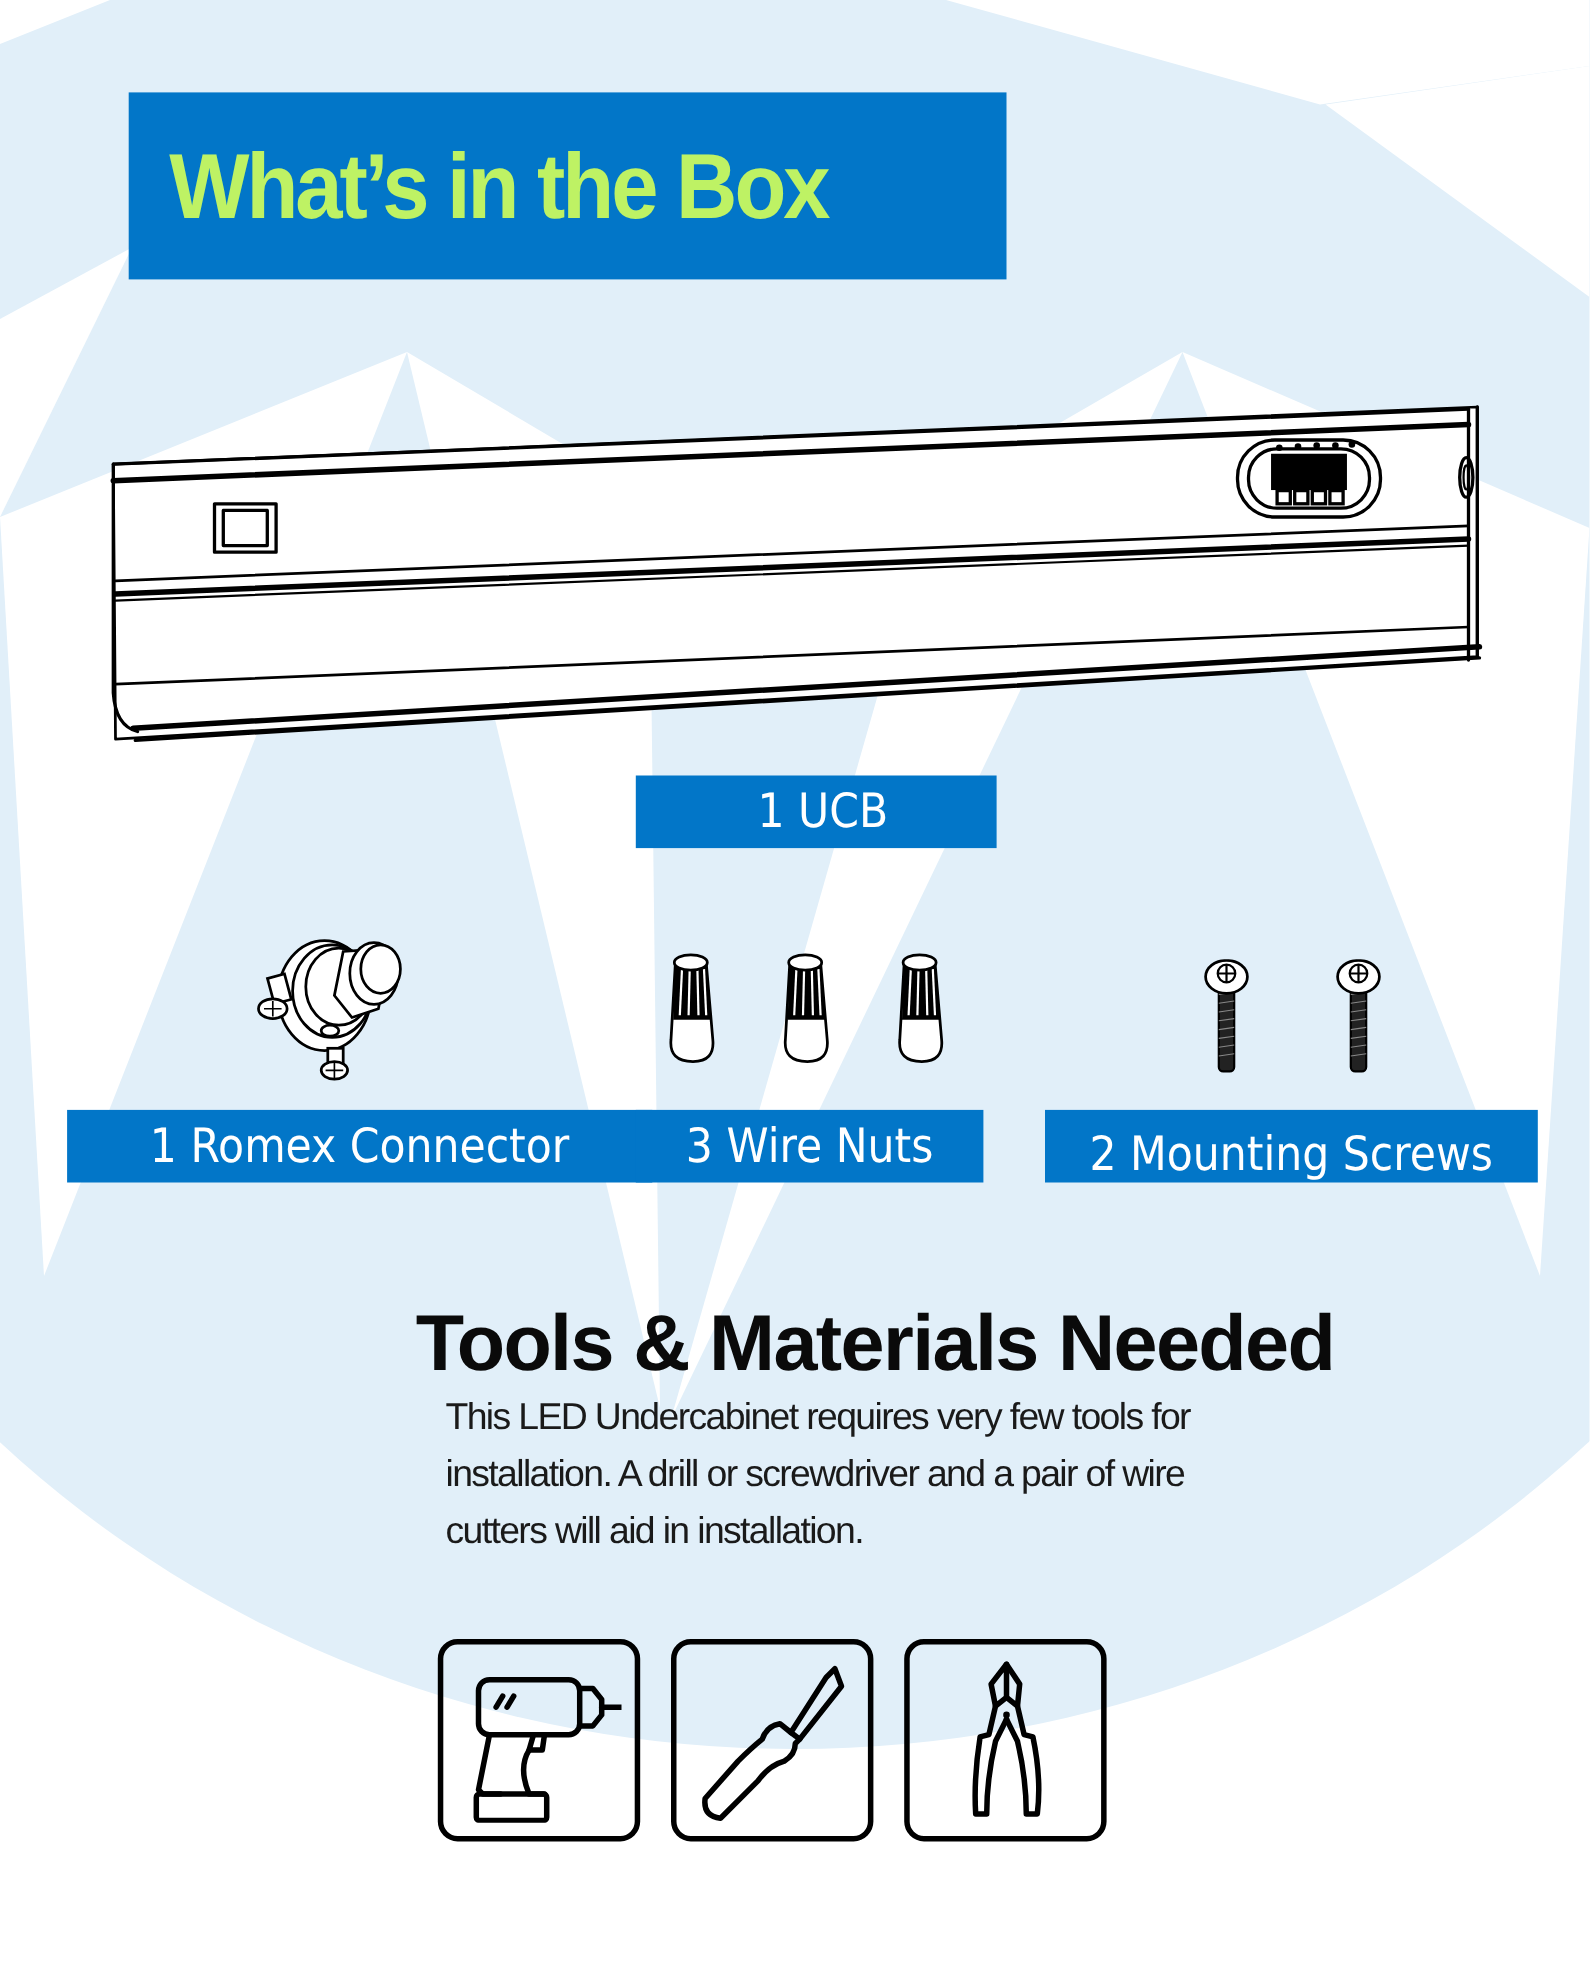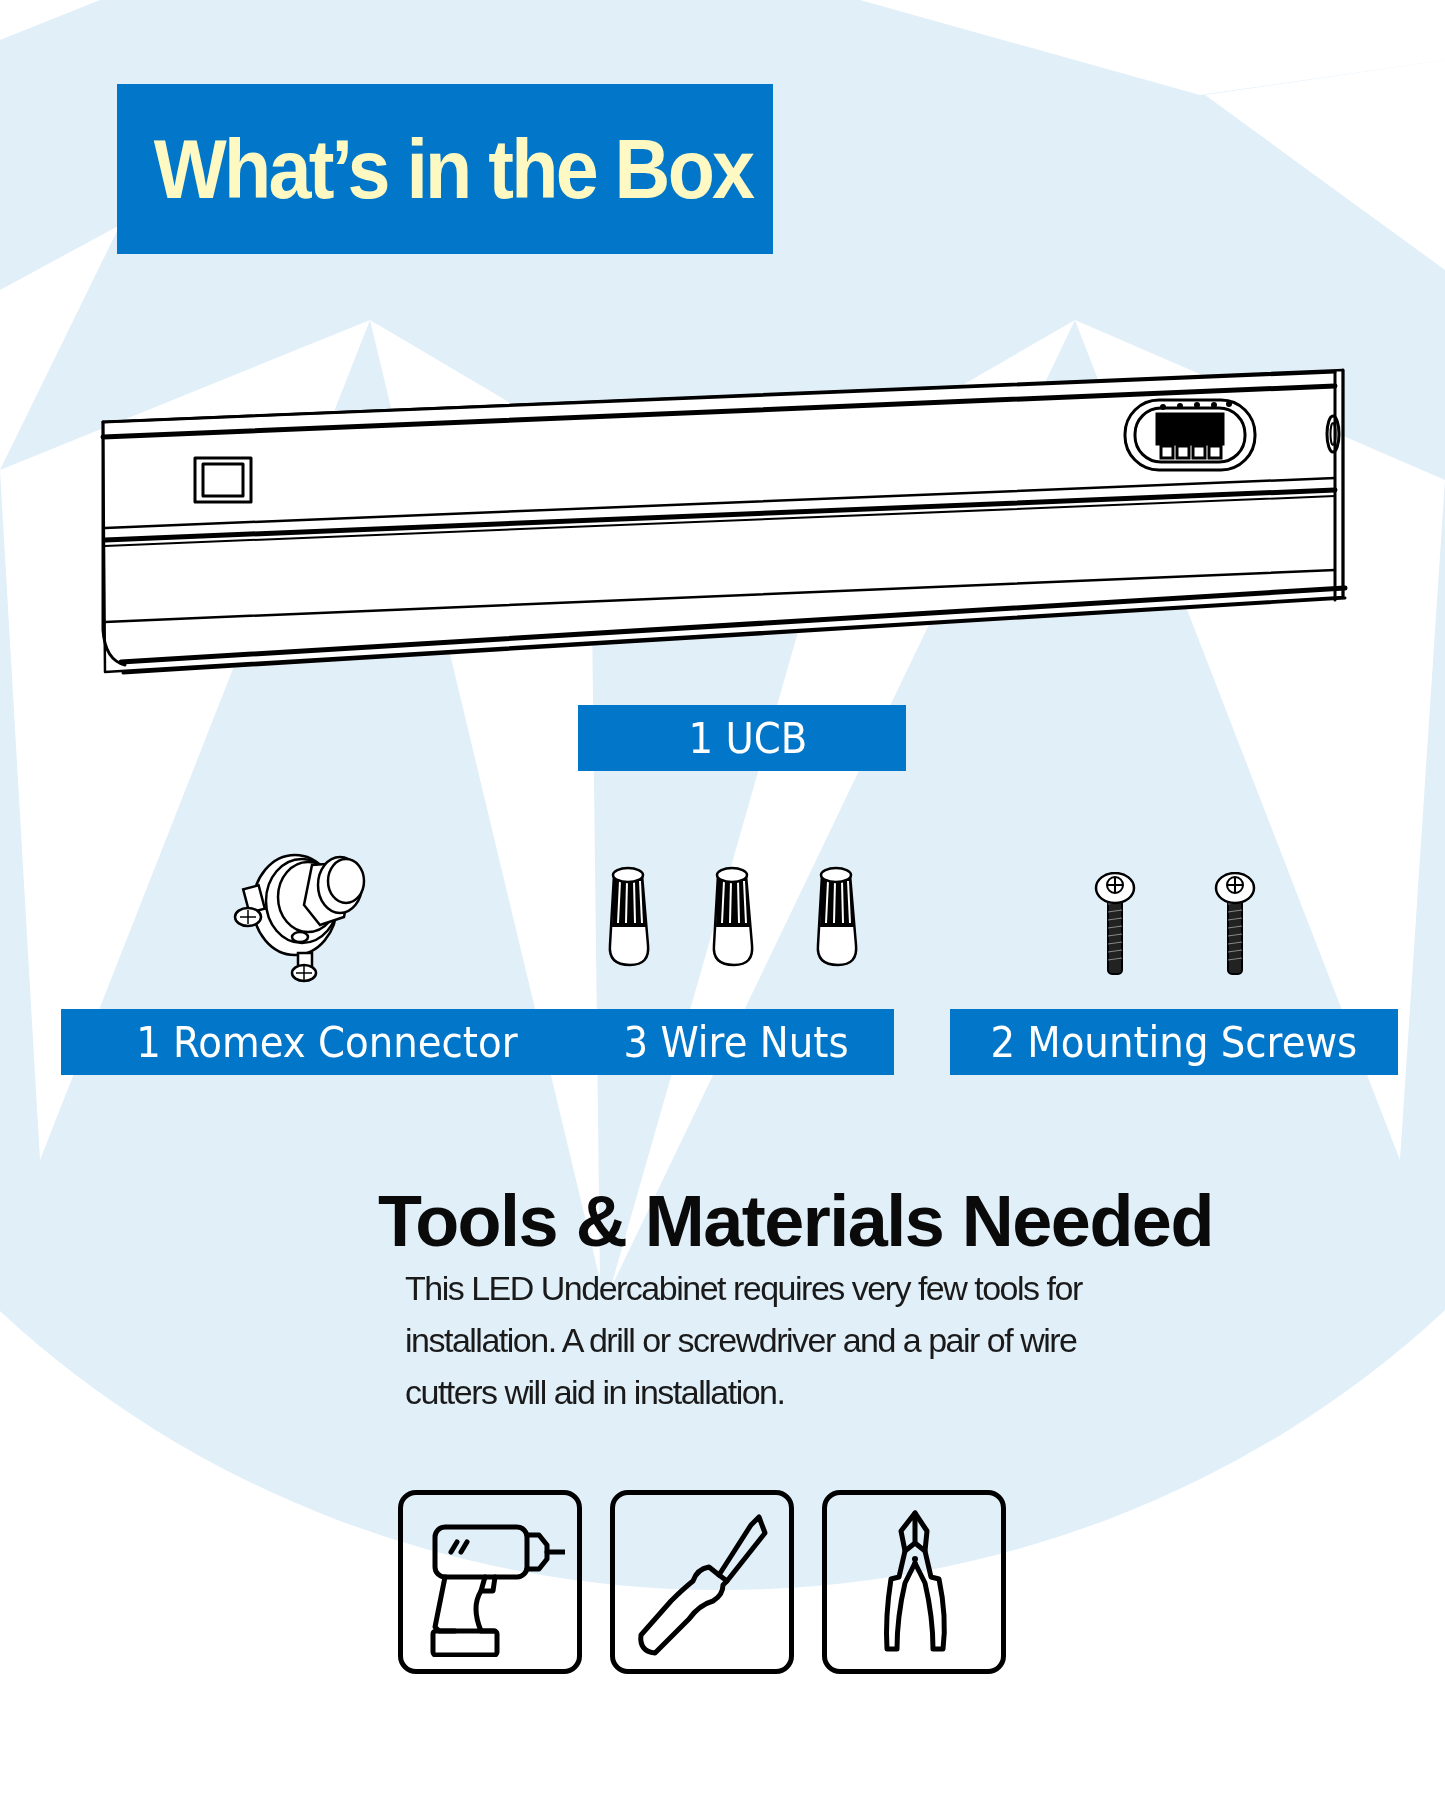--- a/index.html
+++ b/index.html
@@ -5,22 +5,22 @@
     html, body { margin: 0; padding: 0; }
     body {
       width: 1445px; height: 1806px; position: relative; overflow: hidden;
       background: #ffffff;
       font-family: "Liberation Sans", "DejaVu Sans", sans-serif;
     }
     .bg { position: absolute; left: 0; top: 0; width: 1445px; height: 1806px; z-index: 0; }
     .layer { position: absolute; z-index: 1; }
 
     .title-banner {
-      position: absolute; left: 117px; top: 84px; width: 656px; height: 170px;
-      background: #0276c8; color: #fef9c3;
+      position: absolute; left: 117px; top: 84px; width: 798px; height: 170px;
+      background: #0276c8; color: #bef264;
       display: flex; align-items: center;
     }
     .title-banner span {
       font-family: "Liberation Sans", sans-serif; font-weight: bold;
       font-size: 84px; letter-spacing: -3px; padding-left: 40px;
       transform: scaleX(0.92); transform-origin: left center; white-space: nowrap;
     }
 
     .label-box {
       position: absolute; height: 66px; background: #0276c8; color: #ffffff;
@@ -186,21 +186,21 @@
   </g>
   <use href="#screw" x="120"></use>
 </svg>
 
 <div class="label-box layer" style="left:61px; top:1009px; width:532px;">
   <span>1 Romex Connector</span>
 </div>
 <div class="label-box layer" style="left:578px; top:1009px; width:316px;">
   <span>3 Wire Nuts</span>
 </div>
-<div class="label-box layer" style="left:950px; top:1009px; width:448px;">
+<div class="label-box layer" style="left:950px; top:1009px; width:448px;align-items:flex-end;">
   <span>2 Mounting Screws</span>
 </div>
 
 <div class="tools-heading layer">Tools &amp; Materials Needed</div>
 <div class="tools-desc layer">This LED Undercabinet requires very few tools for installation. A drill or screwdriver and a pair of wire cutters will aid in installation.</div>
 
 <div class="tool-card layer" style="left:398px;">
   <svg viewBox="0 0 150 150" xmlns="http://www.w3.org/2000/svg">
     <g fill="none" stroke="#000" stroke-width="5" stroke-linejoin="round" stroke-linecap="round">
       <rect x="20" y="20" width="92" height="50" rx="10"></rect>

